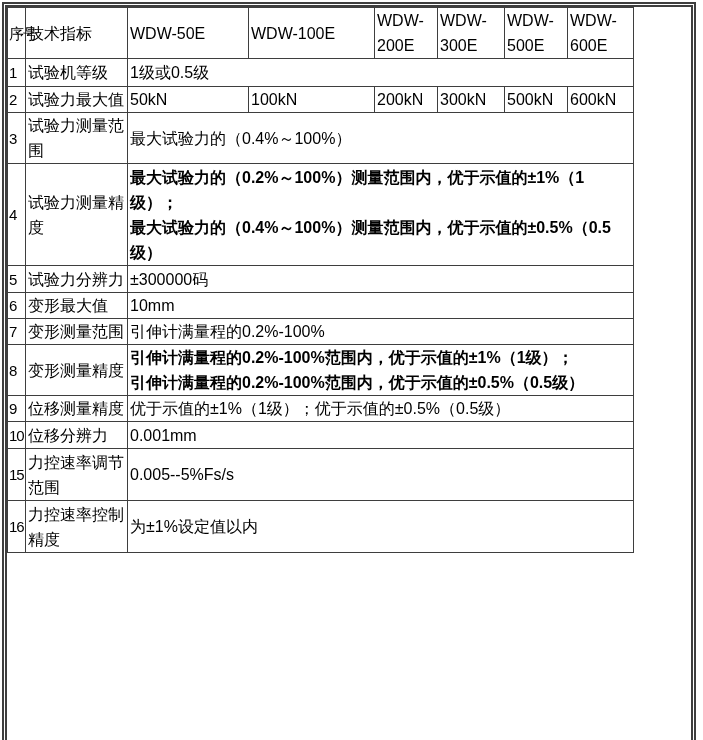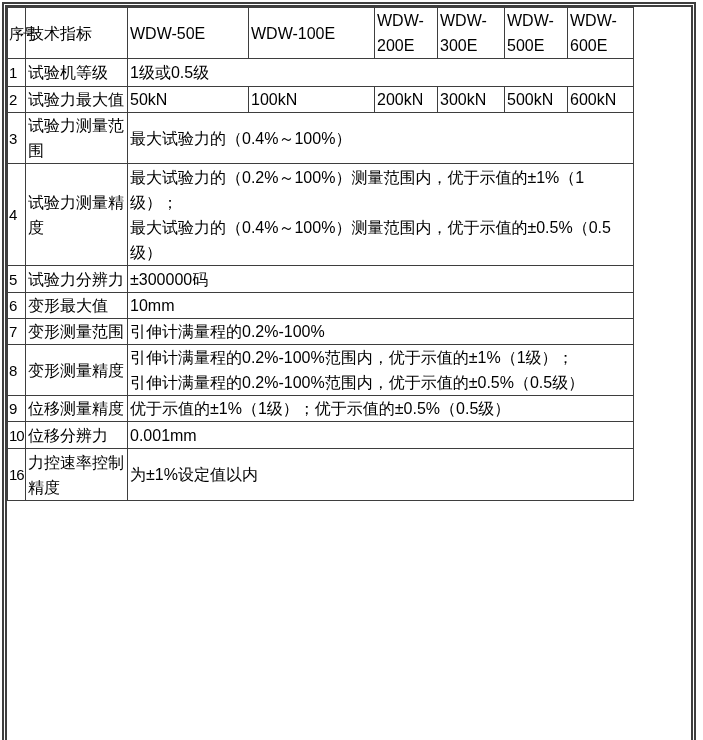--- a/index.html
+++ b/index.html
@@ -34,21 +34,21 @@
     line-height: 25px;
     word-break: break-word;
   }
   td.no {
     padding: 0 0 0 1px;
     font-size: 15px;
     letter-spacing: -1px;
     white-space: nowrap;
     overflow: visible;
   }
-  .ln { display: block; }
+  .ln { display: block; font-weight: bold; }
   b { font-weight: normal; }
   tr.rh49 { height: 49px; }
   tr.rh28 { height: 28px; }
   tr.rh25 { height: 25px; }
   tr.rh46 { height: 46px; }
   tr.rh102 { height: 102px; }
   tr.rh27 { height: 27px; }
   tr.rh50 { height: 50px; }
   tr.rh47 { height: 47px; }
   tr.rh52 { height: 52px; }
@@ -149,20 +149,25 @@
     <tr class="rh27">
       <td class="no">10</td>
       <td>位移分辨力</td>
       <td colspan="6">0.001mm</td>
     </tr>
 
 
 
 
 
+    <tr class="rh52">
+      <td class="no">15</td>
+      <td>力控速率调节范围</td>
+      <td colspan="6">0.005--5%Fs/s</td>
+    </tr>
 
     <tr class="rh52">
       <td class="no">16</td>
       <td>力控速率控制精度</td>
       <td colspan="6">为±1%设定值以内</td>
     </tr>
 
   </tbody>
     </table>
 </div>

